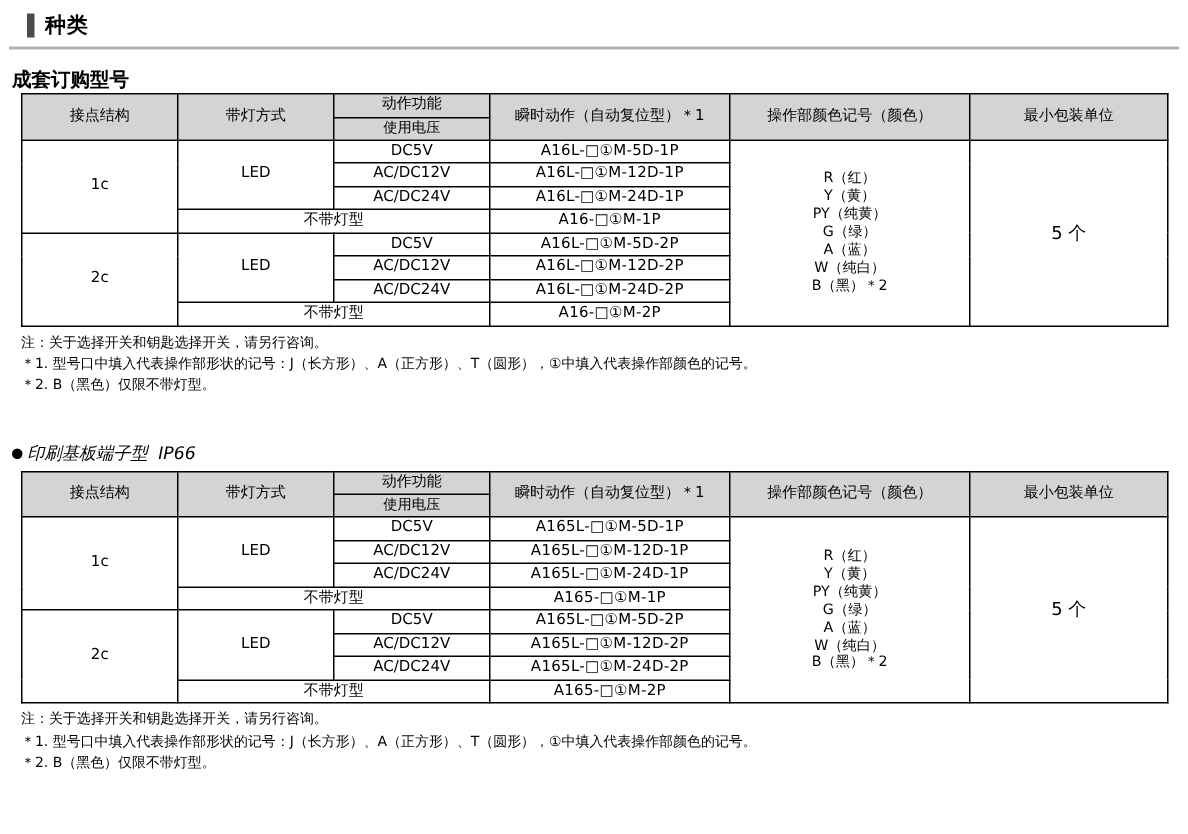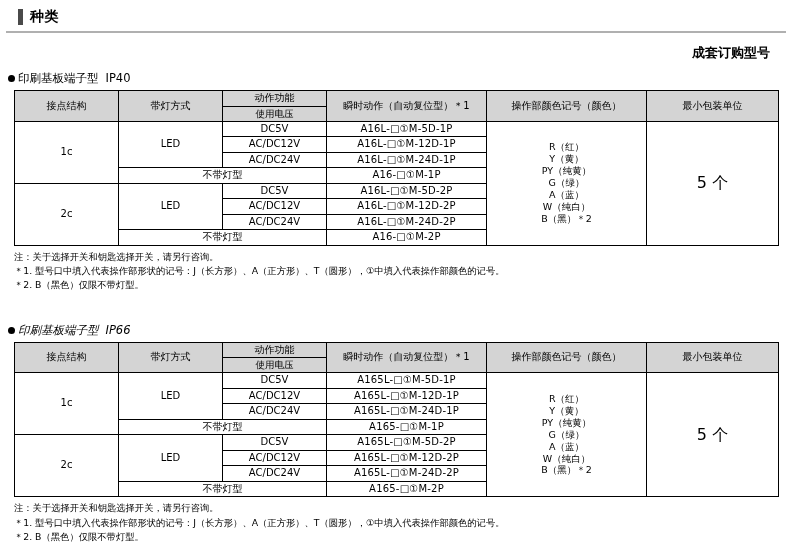--- a/index.html
+++ b/index.html
@@ -18,21 +18,21 @@
     padding: 4px 0 5px 12px;
     border-bottom: 2px solid #b0b0b0;
     margin: 4px 6px 0 6px;
   }
   .page-heading .bar {
     width: 5px; height: 16px; background: #4a4a4a; margin-right: 7px;
   }
   .page-heading .txt { font-size: 14px; font-weight: bold; letter-spacing: 0.5px; }
 
   
-  .sub-row { display: flex; align-items: flex-end; margin: 11px 0 0 8px; flex-direction: column; }
+  .sub-row { display: flex; align-items: flex-start; margin: 11px 0 0 8px; flex-direction: column; }
   .sub-row .sub-title { font-size: 13px; font-weight: bold; margin-right: 22px; }
   .sub-row .sub-note { font-size: 10.5px; }
 
   
   .sec-title { font-size: 11.5px; margin: 9px 0 4px 8px; font-weight: normal; }
   .sec-title .dot {
     display: inline-block; width: 7px; height: 7px; background: #000;
     border-radius: 50%; margin-right: 3px; vertical-align: middle;
   }
   .sec-title .sec-gap { display: inline-block; width: 7px; }
@@ -59,21 +59,21 @@
     height: 15px;
   }
   table.spec thead th.two-line { height: 28px; }
   table.spec tbody td { height: 14px; background: #fff; }
   td.shade { background: #e8e8e8; }
   td.pn { font-size: 10px; letter-spacing: 0.2px; }
   td.colorcell {
     font-size: 9.5px; line-height: 1.42; padding: 2px 4px; text-align: left;
     padding-left: 34px;
   }
-  td.packcell { font-size: 16px; }
+  td.packcell { font-size: 12px; }
   .th-sub { font-size: 9.5px; }
 
   
   .notes { margin: 4px 0 0 14px; font-size: 9.3px; line-height: 1.55; }
   .notes div { white-space: nowrap; }
 
   .blk2 { margin-top: 30px; font-style: italic; }
 </style>
 </head>
 <body>
@@ -82,23 +82,20 @@
 
   <div class="page-heading">
     <span class="bar"></span>
     <span class="txt">种类</span>
   </div>
 
   <div class="sub-row">
     <span class="sub-title">成套订购型号</span>
   </div>
 
-  <div class="sec-title">
-    <span class="dot"></span><span>印刷基板端子型</span><span class="sec-gap"></span><span>IP40</span>
-  </div>
 
   <table class="spec">
     <colgroup>
       <col style="width:104px">
         <col style="width:104px">
         <col style="width:104px">
       <col style="width:160px">
         <col style="width:160px">
         <col style="width:132px">
     </colgroup>

